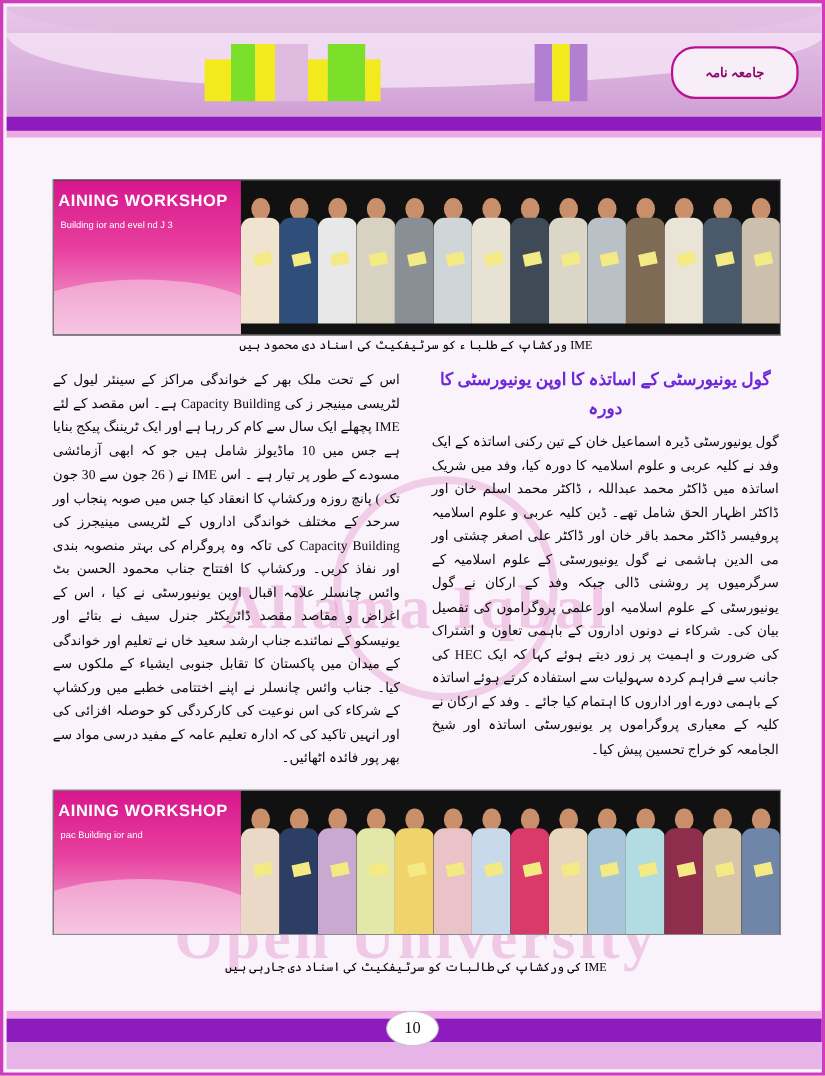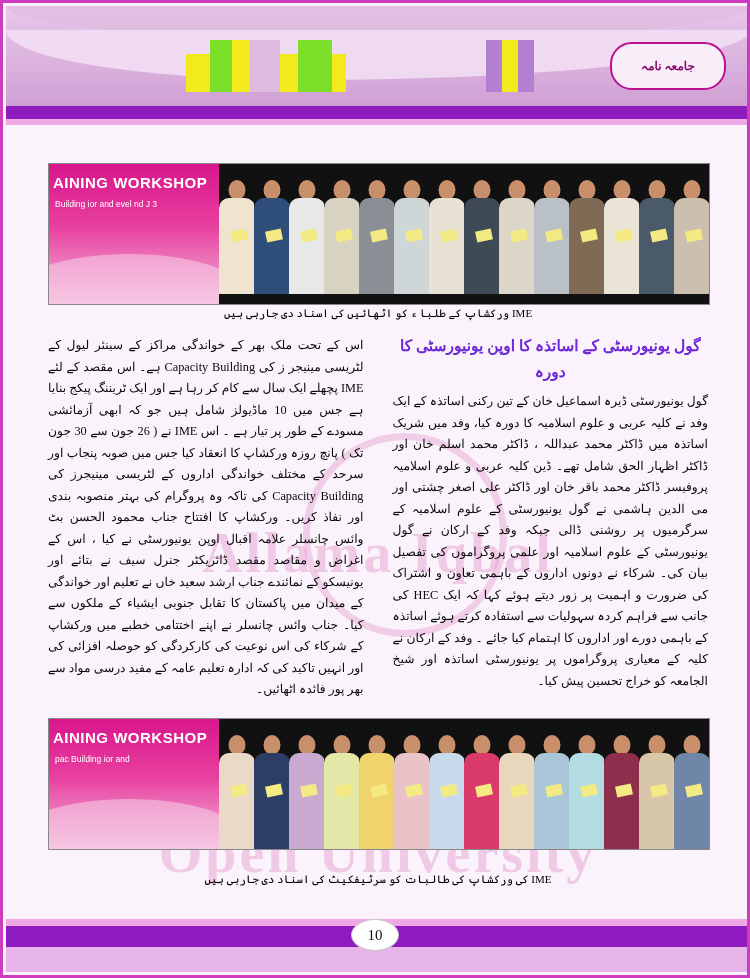--- a/index.html
+++ b/index.html
@@ -406,21 +406,21 @@
         <div class="head"></div>
         <div class="body" style="background:#4a5a6b"></div>
         <div class="paper"></div>
       </div>
     <div class="person">
         <div class="head"></div>
         <div class="body" style="background:#cdbfae"></div>
         <div class="paper"></div>
       </div>
   </div>
-  <div class="strip-caption" id="top-caption">IME ورکشاپ کے طلبا ء کو اٹھائیں کی اسناد دی جارہی ہیں</div>
+  <div class="strip-caption" id="top-caption">IME ورکشاپ کے طلبا ء کو سرٹیفکیٹ کی اسناد دی محمود ہیں</div>
 
   <div class="columns">
     <div class="col">
       <div class="body-text rcol">اس کے تحت ملک بھر کے خواندگی مراکز کے سینئر لیول کے لٹریسی مینیجر ز کی Capacity Building ہے۔ اس مقصد کے لئے IME پچھلے ایک سال سے کام کر رہا ہے اور ایک ٹریننگ پیکج بنایا ہے جس میں 10 ماڈیولز شامل ہیں جو کہ ابھی آزمائشی مسودے کے طور پر تیار ہے ۔ اس IME نے ( 26 جون سے 30 جون تک ) پانچ روزہ ورکشاپ کا انعقاد کیا جس میں صوبہ پنجاب اور سرحد کے مختلف خواندگی اداروں کے لٹریسی مینیجرز کی Capacity Building کی تاکہ وہ پروگرام کی بہتر منصوبہ بندی اور نفاذ کریں۔ ورکشاپ کا افتتاح جناب محمود الحسن بٹ وائس چانسلر علامہ اقبال اوپن یونیورسٹی نے کیا ، اس کے اغراض و مقاصد مقصد ڈائریکٹر جنرل سیف نے بتائے اور یونیسکو کے نمائندے جناب ارشد سعید خاں نے تعلیم اور خواندگی کے میدان میں پاکستان کا تقابل جنوبی ایشیاء کے ملکوں سے کیا۔ جناب وائس چانسلر نے اپنے اختتامی خطبے میں ورکشاپ کے شرکاء کی اس نوعیت کی کارکردگی کو حوصلہ افزائی کی اور انہیں تاکید کی کہ ادارہ تعلیم عامہ کے مفید درسی مواد سے بھر پور فائدہ اٹھائیں۔</div>
     </div>
     <div class="col">
       <div class="heading">گول یونیورسٹی کے اساتذہ کا اوپن یونیورسٹی کا دورہ</div>
       <div class="body-text">گول یونیورسٹی ڈیرہ اسماعیل خان کے تین رکنی اساتذہ کے ایک وفد نے کلیہ عربی و علوم اسلامیہ کا دورہ کیا، وفد میں شریک اساتذہ میں ڈاکٹر محمد عبداللہ ، ڈاکٹر محمد اسلم خان اور ڈاکٹر اظہار الحق شامل تھے۔ ڈین کلیہ عربی و علوم اسلامیہ پروفیسر ڈاکٹر محمد باقر خان اور ڈاکٹر علی اصغر چشتی اور می الدین ہاشمی نے گول یونیورسٹی کے علوم اسلامیہ کے سرگرمیوں پر روشنی ڈالی جبکہ وفد کے ارکان نے گول یونیورسٹی کے علوم اسلامیہ اور علمی پروگراموں کی تفصیل بیان کی۔ شرکاء نے دونوں اداروں کے باہمی تعاون و اشتراک کی ضرورت و اہمیت پر زور دیتے ہوئے کہا کہ ایک HEC کی جانب سے فراہم کردہ سہولیات سے استفادہ کرتے ہوئے اساتذہ کے باہمی دورے اور اداروں کا اہتمام کیا جائے ۔ وفد کے ارکان نے کلیہ کے معیاری پروگراموں پر یونیورسٹی اساتذہ اور شیخ الجامعہ کو خراج تحسین پیش کیا۔</div>
     </div>
   </div>

